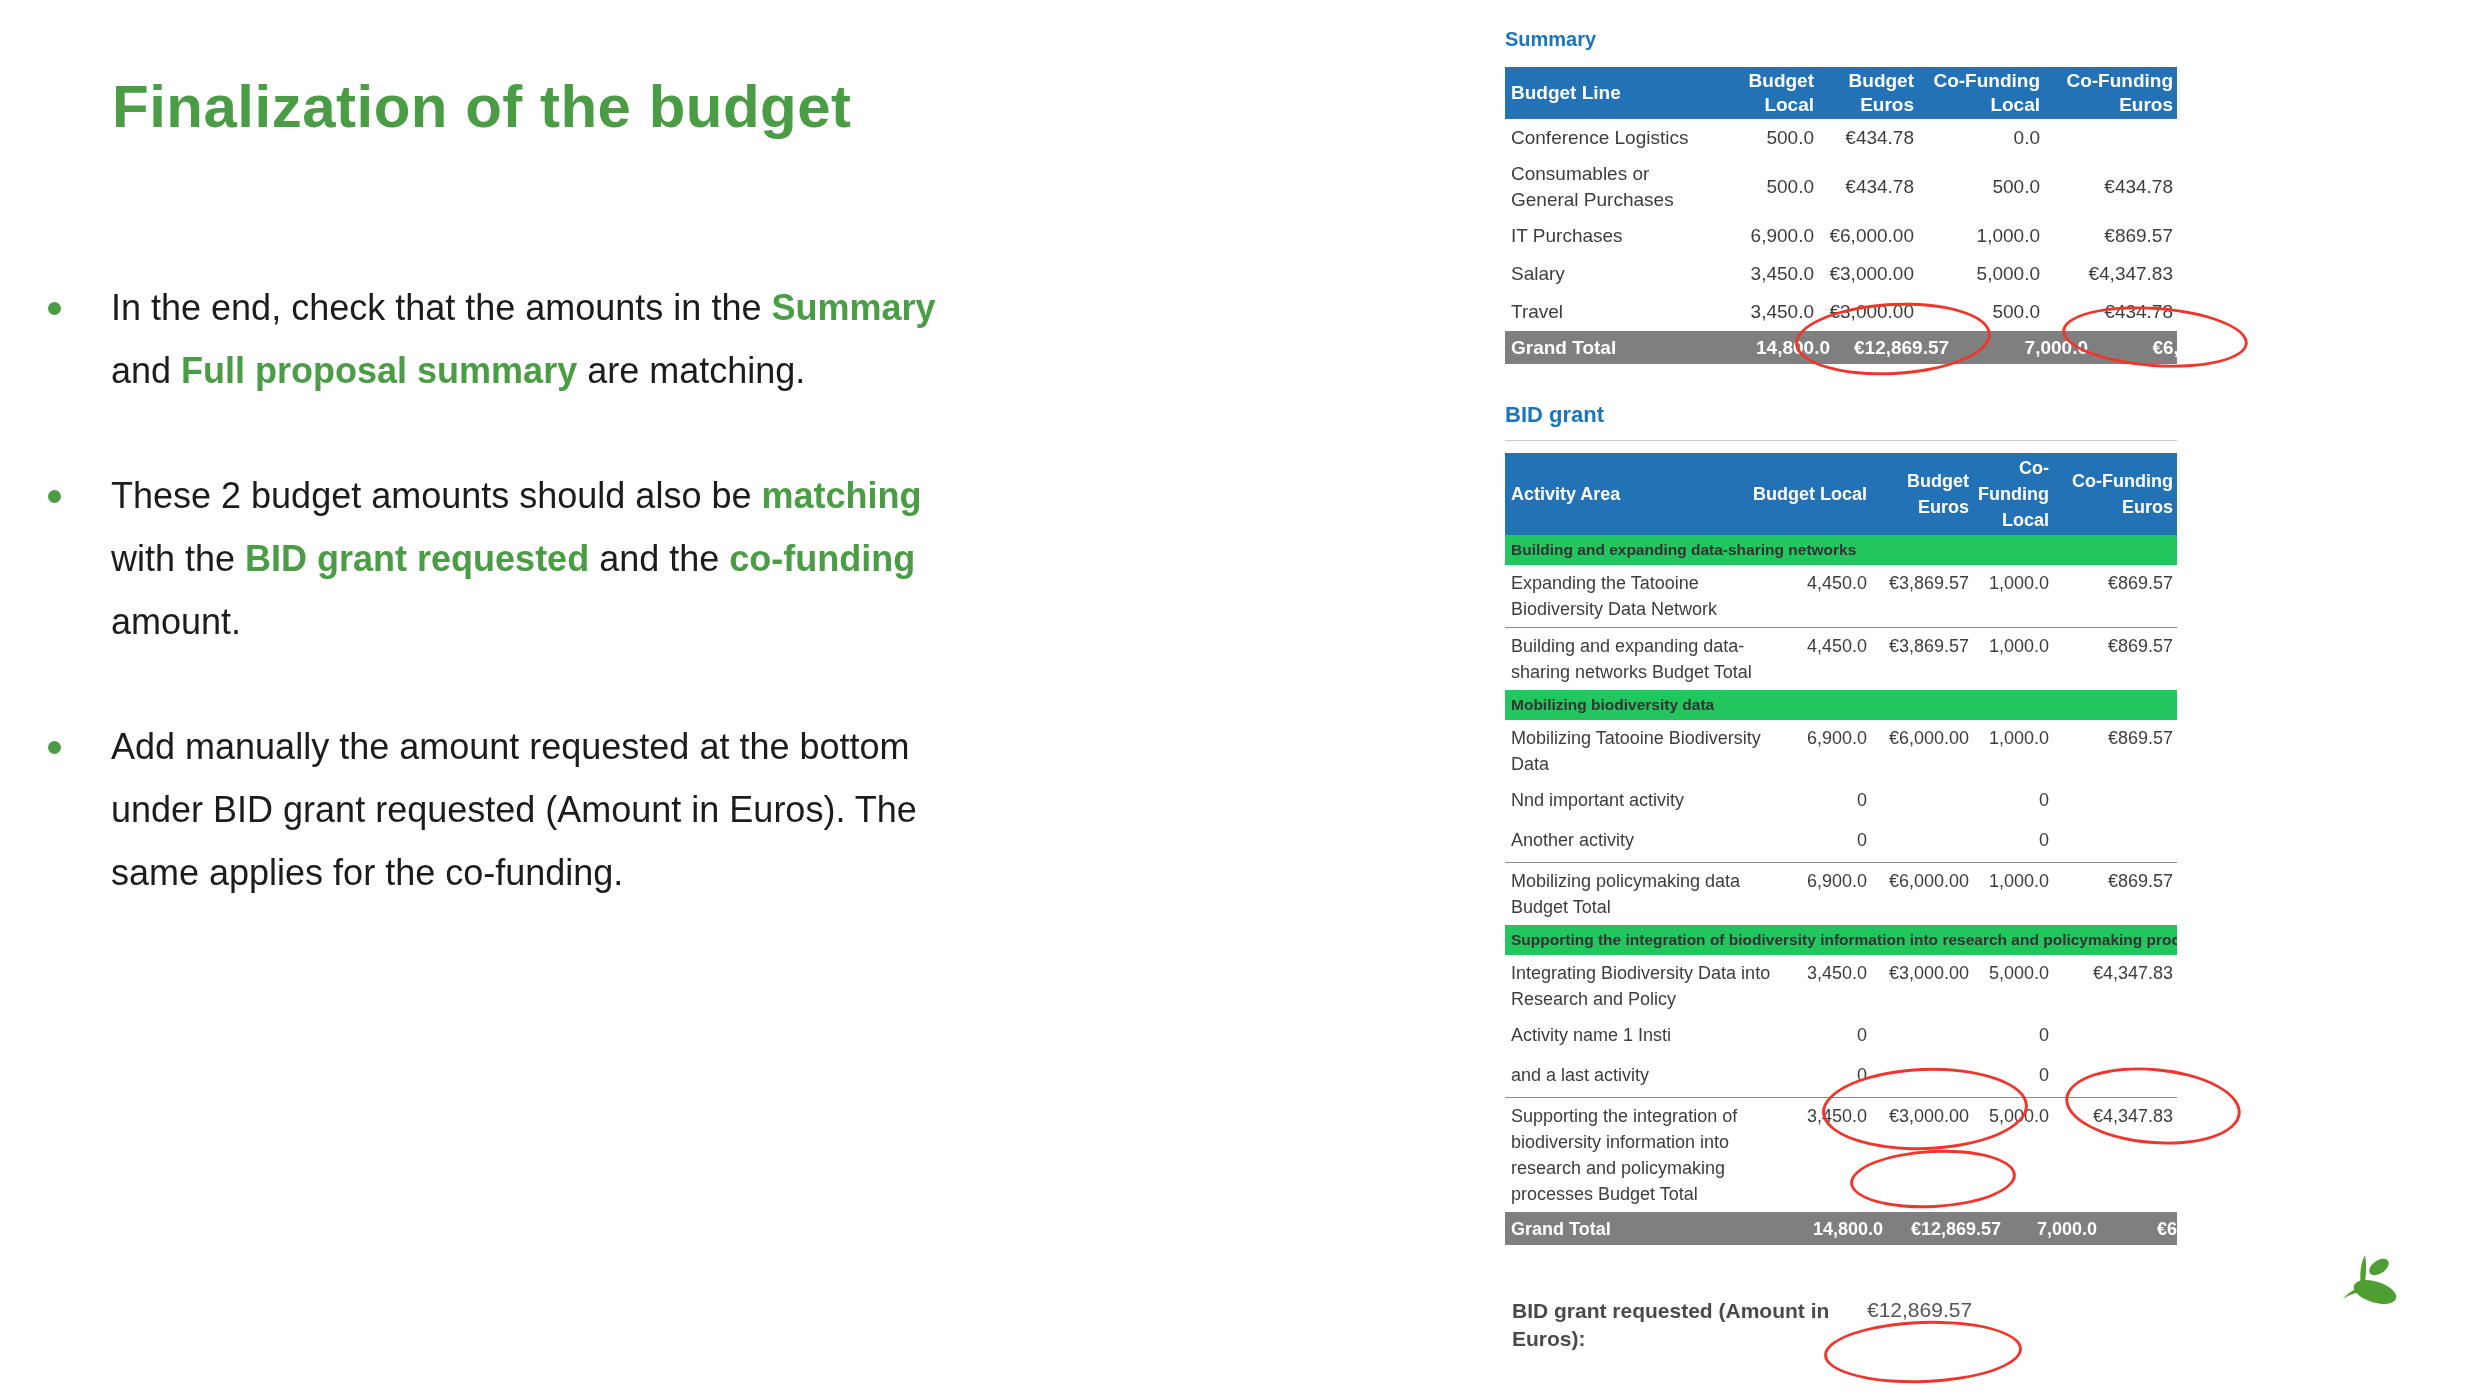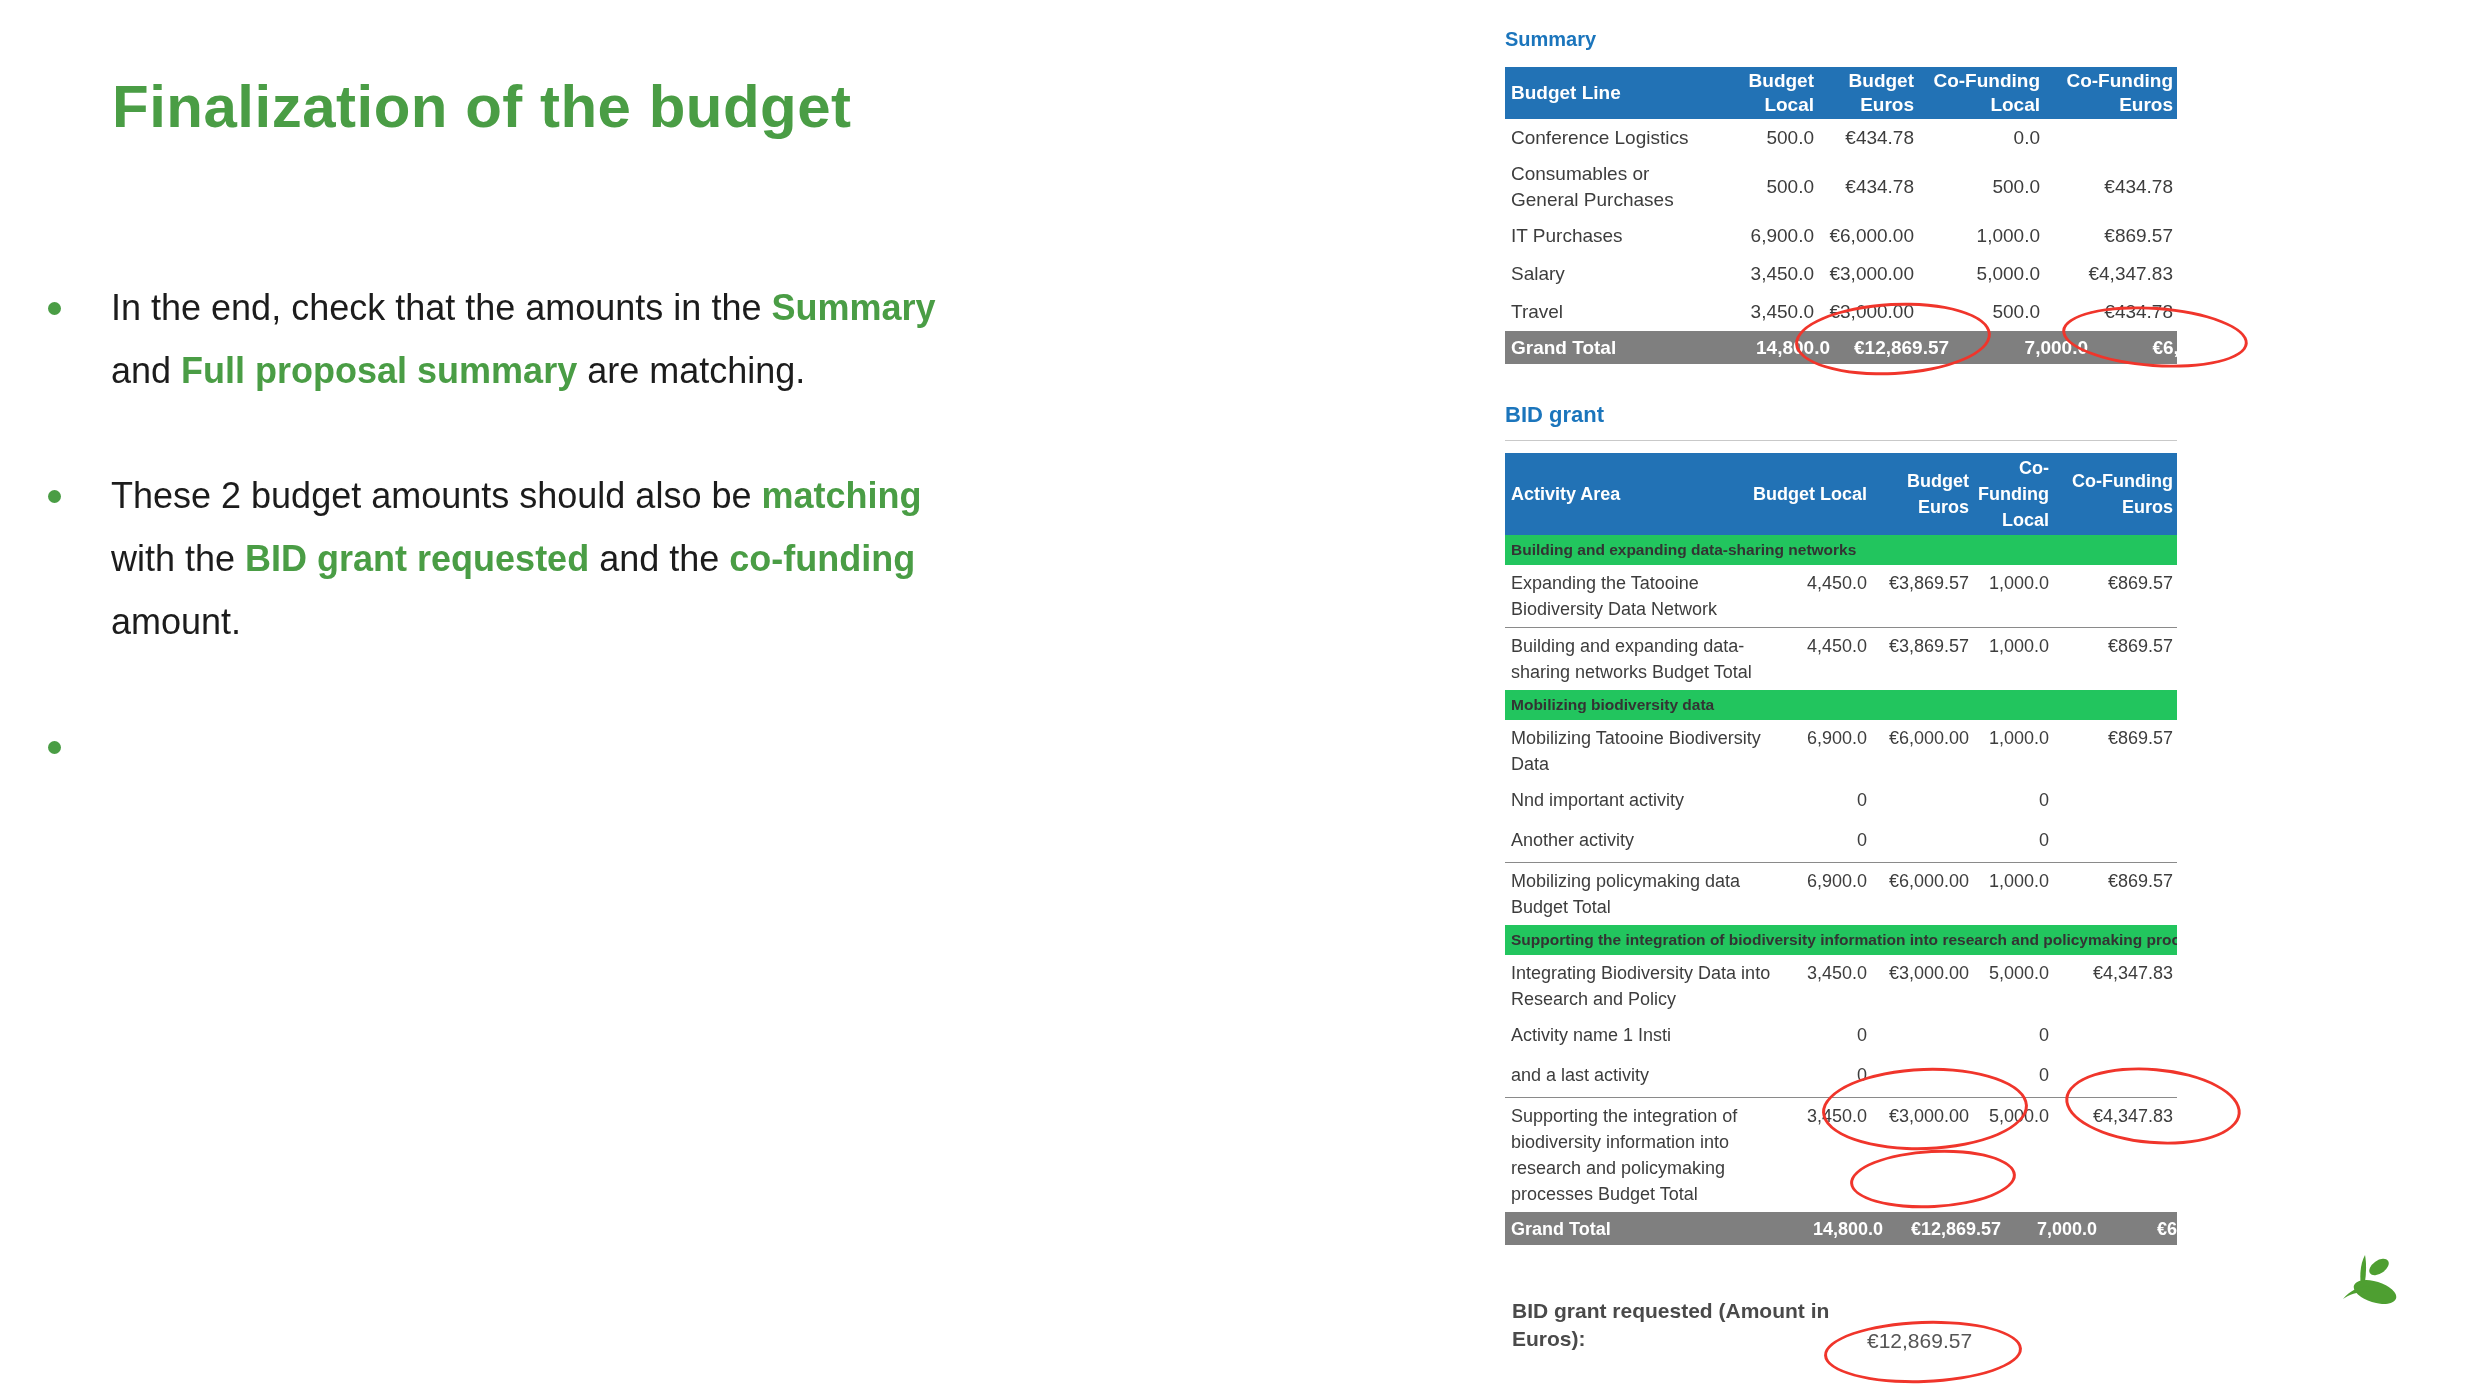--- a/index.html
+++ b/index.html
@@ -43,21 +43,21 @@
   .t1 .row{min-height:38px;}
   .t1 .row .lbl{padding-top:4px;padding-bottom:4px;}
   .t2 .row,.t2 .total{min-height:34px;align-items:start;padding-top:3px;padding-bottom:3px;}
   .t2 .row .num,.t2 .total .num{padding-top:2px;}
   .t2 .cell{line-height:26px;}
   .total{border-top:1px solid #8a8a8a;}
   .section{display:block;background:#22c55e;min-height:30px;}
   .sec{font-weight:700;color:#333;font-size:15.5px;white-space:nowrap;overflow:hidden;padding:6px 0 4px 6px;}
   .grand{background:var(--grand);color:#fff;font-weight:700;min-height:33px;border:none;gap:16px;}
 
-  .amt-row{display:flex;align-items:flex-end;}
+  .amt-row{display:flex;align-items:flex-start;}
   .bid-row{margin-top:52px;}
   .amt-label{width:342px;font-size:21px;line-height:28px;font-weight:700;color:#4a4a4a;padding-left:7px;}
   .amt-value{font-size:21px;color:#555;margin-left:13px;padding-top:1px;}
 
   
   .circ{position:absolute;border:3px solid var(--red);border-radius:50%;}
   .c1{left:1795px;top:303px;width:190px;height:66px;transform:rotate(-3deg);}
   .c2{left:2062px;top:307px;width:180px;height:54px;transform:rotate(4deg);}
   .c3{left:1822px;top:1068px;width:200px;height:76px;transform:rotate(-2deg);}
   .c4{left:2065px;top:1068px;width:170px;height:70px;transform:rotate(5deg);}
@@ -77,20 +77,21 @@
       <div class="bullet">
         <span class="dot"></span>
         <div class="btext"><span>In the end, check that the amounts in the </span><span class="g">Summary</span><br><span>and </span><span class="g">Full proposal summary</span><span> are matching.</span></div>
       </div>
       <div class="bullet">
         <span class="dot"></span>
         <div class="btext"><span>These 2 budget amounts should also be </span><span class="g">matching</span><br><span>with the </span><span class="g">BID grant requested</span><span> and the </span><span class="g">co-funding</span><br><span>amount.</span></div>
       </div>
       <div class="bullet">
         <span class="dot"></span>
+        <div class="btext"><span>Add manually the amount requested at the bottom</span><br><span>under BID grant requested (Amount in Euros). The</span><br><span>same applies for the co-funding.</span></div>
       </div>
     </div>
 
   <div class="panel">
     <div class="h-blue summary-h">Summary</div>
 
     <div class="tbl t1">
         <div class="trow thead" style="grid-template-columns: 220px 93px 100px 126px 133px;">
           <div class="cell lbl">Budget Line</div>
           <div class="cell num">Budget Local</div>

